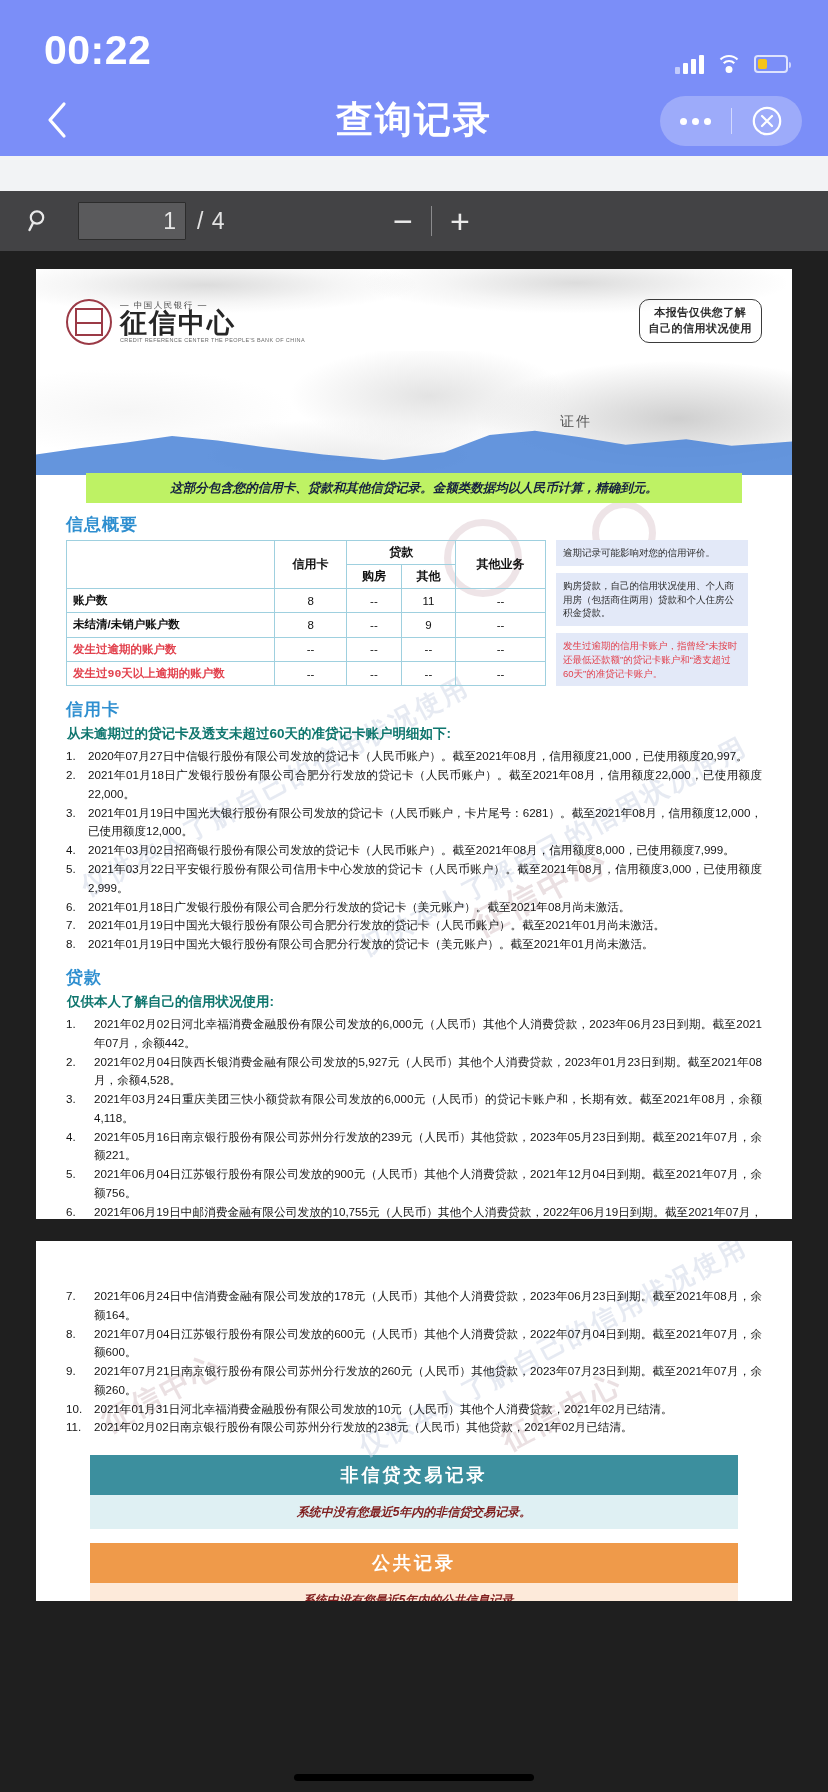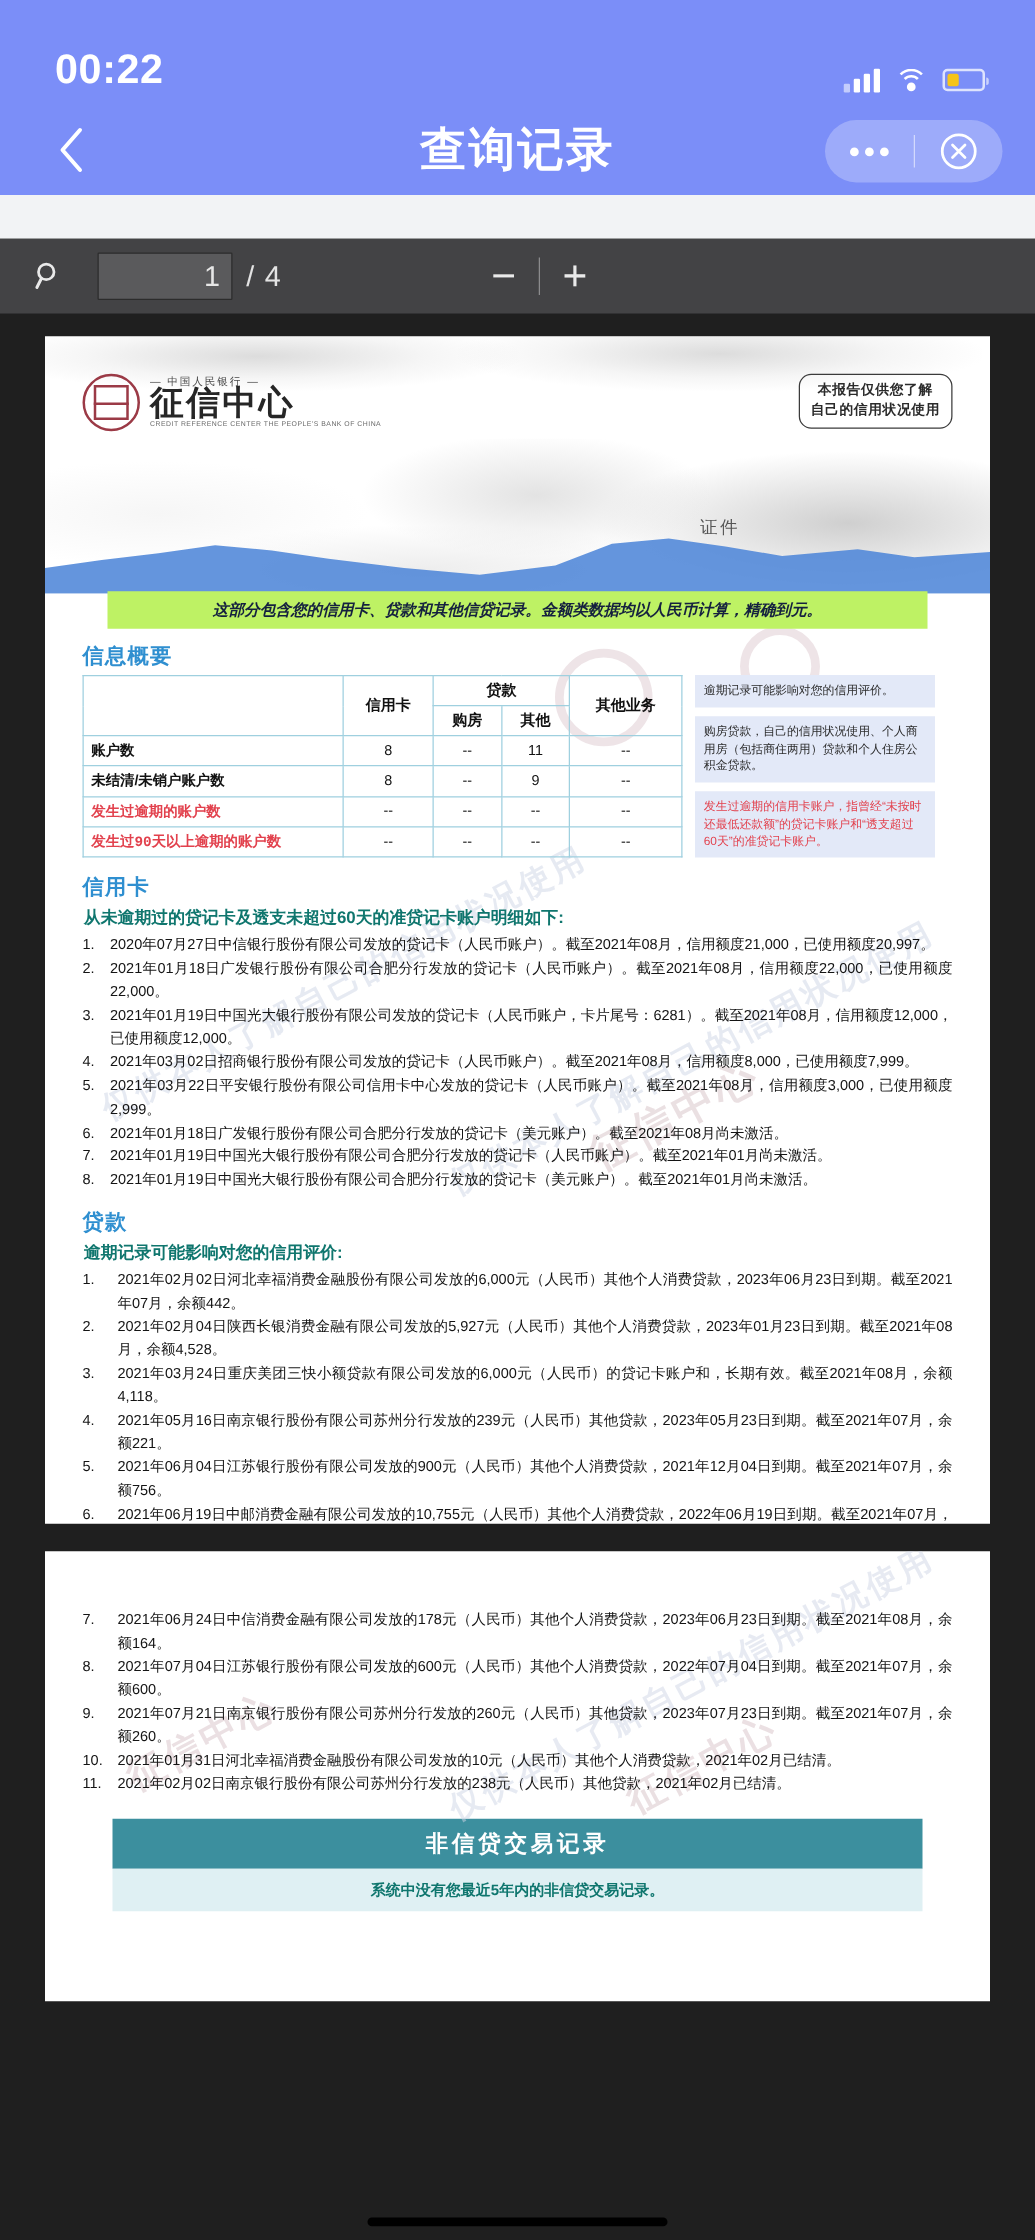--- a/index.html
+++ b/index.html
@@ -9,21 +9,21 @@
     background: #1f1f1f;
     overflow: hidden;
   }
 
   
   #status-bar {
     height: 84px; background: #7b8ef8;
     display: flex; align-items: flex-end; justify-content: space-between;
     padding: 0 40px 10px 44px;
   }
-  #clock { color: #fff; font-size: 33px; font-weight: 600; letter-spacing: 0.5px; }
+  #clock { color: #fff; font-size: 41px; font-weight: 600; letter-spacing: 0.5px; }
   #status-icons { display: flex; align-items: center; gap: 12px; }
   .bars { display: flex; align-items: flex-end; gap: 3px; height: 20px; }
   .bars i { width: 5px; background: #fff; border-radius: 1px; display: block; }
   .bars i:nth-child(1){ height: 7px; opacity:.55 }
   .bars i:nth-child(2){ height: 11px; }
   .bars i:nth-child(3){ height: 15px; }
   .bars i:nth-child(4){ height: 19px; }
   .wifi { width: 26px; height: 20px; position: relative; }
   .wifi span { position:absolute; border:2.6px solid #fff; border-bottom-color:transparent;
     border-left-color:transparent; border-right-color:transparent; border-radius:50%; left:50%;
@@ -182,21 +182,21 @@
     content: counter(e) "."; position: absolute; left: 0; top: 0; font-size: 11.6px;
   }
   ol.entries.wide li { padding-left: 28px; }
   ol.entries.wide li::before { width: 24px; text-align: left; }
 
   
   .band { margin: 0 24px; }
   .band-title { height: 40px; display:flex; align-items:center; justify-content:center;
     color: #fff; font-size: 18px; font-weight: 700; letter-spacing: 3px; }
   .band-body { height: 34px; display:flex; align-items:center; justify-content:center;
-    font-size: 12px; font-weight: 700; color: #0f766e; }
+    font-size: 12px; font-weight: 700; font-style: italic; color: #7f1d1d; }
   .band-teal .band-title { background: #3c8f9e; }
   .band-teal .band-body { background: #dff0f3; }
   .band-orange .band-title { background: #ef9a4a; }
   .band-orange .band-body { background: #fdeada; }
 
   
   #home-indicator { position: absolute; left: 50%; transform: translateX(-50%);
     bottom: 11px; width: 240px; height: 7px; border-radius: 4px; background: #000; z-index: 40; }
 </style>
 </head>
@@ -357,21 +357,21 @@
       <li>2021年01月18日广发银行股份有限公司合肥分行发放的贷记卡（人民币账户）。截至2021年08月，信用额度22,000，已使用额度22,000。</li>
       <li>2021年01月19日中国光大银行股份有限公司发放的贷记卡（人民币账户，卡片尾号：6281）。截至2021年08月，信用额度12,000，已使用额度12,000。</li>
       <li>2021年03月02日招商银行股份有限公司发放的贷记卡（人民币账户）。截至2021年08月，信用额度8,000，已使用额度7,999。</li>
       <li>2021年03月22日平安银行股份有限公司信用卡中心发放的贷记卡（人民币账户）。截至2021年08月，信用额度3,000，已使用额度2,999。</li>
       <li>2021年01月18日广发银行股份有限公司合肥分行发放的贷记卡（美元账户）。截至2021年08月尚未激活。</li>
       <li>2021年01月19日中国光大银行股份有限公司合肥分行发放的贷记卡（人民币账户）。截至2021年01月尚未激活。</li>
       <li>2021年01月19日中国光大银行股份有限公司合肥分行发放的贷记卡（美元账户）。截至2021年01月尚未激活。</li>
     </ol>
 
     <div class="sec-h">贷款</div>
-    <div class="sub-h">逾期记录可能影响对您的信用评价:</div>
+    <div class="sub-h">仅供本人了解自己的信用状况使用:</div>
     <ol class="entries wide">
       <li>2021年02月02日河北幸福消费金融股份有限公司发放的6,000元（人民币）其他个人消费贷款，2023年06月23日到期。截至2021年07月，余额442。</li>
       <li>2021年02月04日陕西长银消费金融有限公司发放的5,927元（人民币）其他个人消费贷款，2023年01月23日到期。截至2021年08月，余额4,528。</li>
       <li>2021年03月24日重庆美团三快小额贷款有限公司发放的6,000元（人民币）的贷记卡账户和，长期有效。截至2021年08月，余额4,118。</li>
       <li>2021年05月16日南京银行股份有限公司苏州分行发放的239元（人民币）其他贷款，2023年05月23日到期。截至2021年07月，余额221。</li>
       <li>2021年06月04日江苏银行股份有限公司发放的900元（人民币）其他个人消费贷款，2021年12月04日到期。截至2021年07月，余额756。</li>
       <li>2021年06月19日中邮消费金融有限公司发放的10,755元（人民币）其他个人消费贷款，2022年06月19日到期。截至2021年07月，余额9,999。</li>
     </ol>
 
   </div>
@@ -391,17 +391,21 @@
       <li>2021年02月02日南京银行股份有限公司苏州分行发放的238元（人民币）其他贷款，2021年02月已结清。</li>
     </ol>
 
     <div style="height:18px"></div>
 
     <div class="band band-teal">
       <div class="band-title">非信贷交易记录</div>
       <div class="band-body">系统中没有您最近5年内的非信贷交易记录。</div>
     </div>
     <div style="height:14px"></div>
+    <div class="band band-orange">
+      <div class="band-title">公共记录</div>
+      <div class="band-body">系统中没有您最近5年内的公共信息记录。</div>
+    </div>
 
   </div>
 
   <div id="home-indicator"></div>
 </div>
 
 </body></html>

